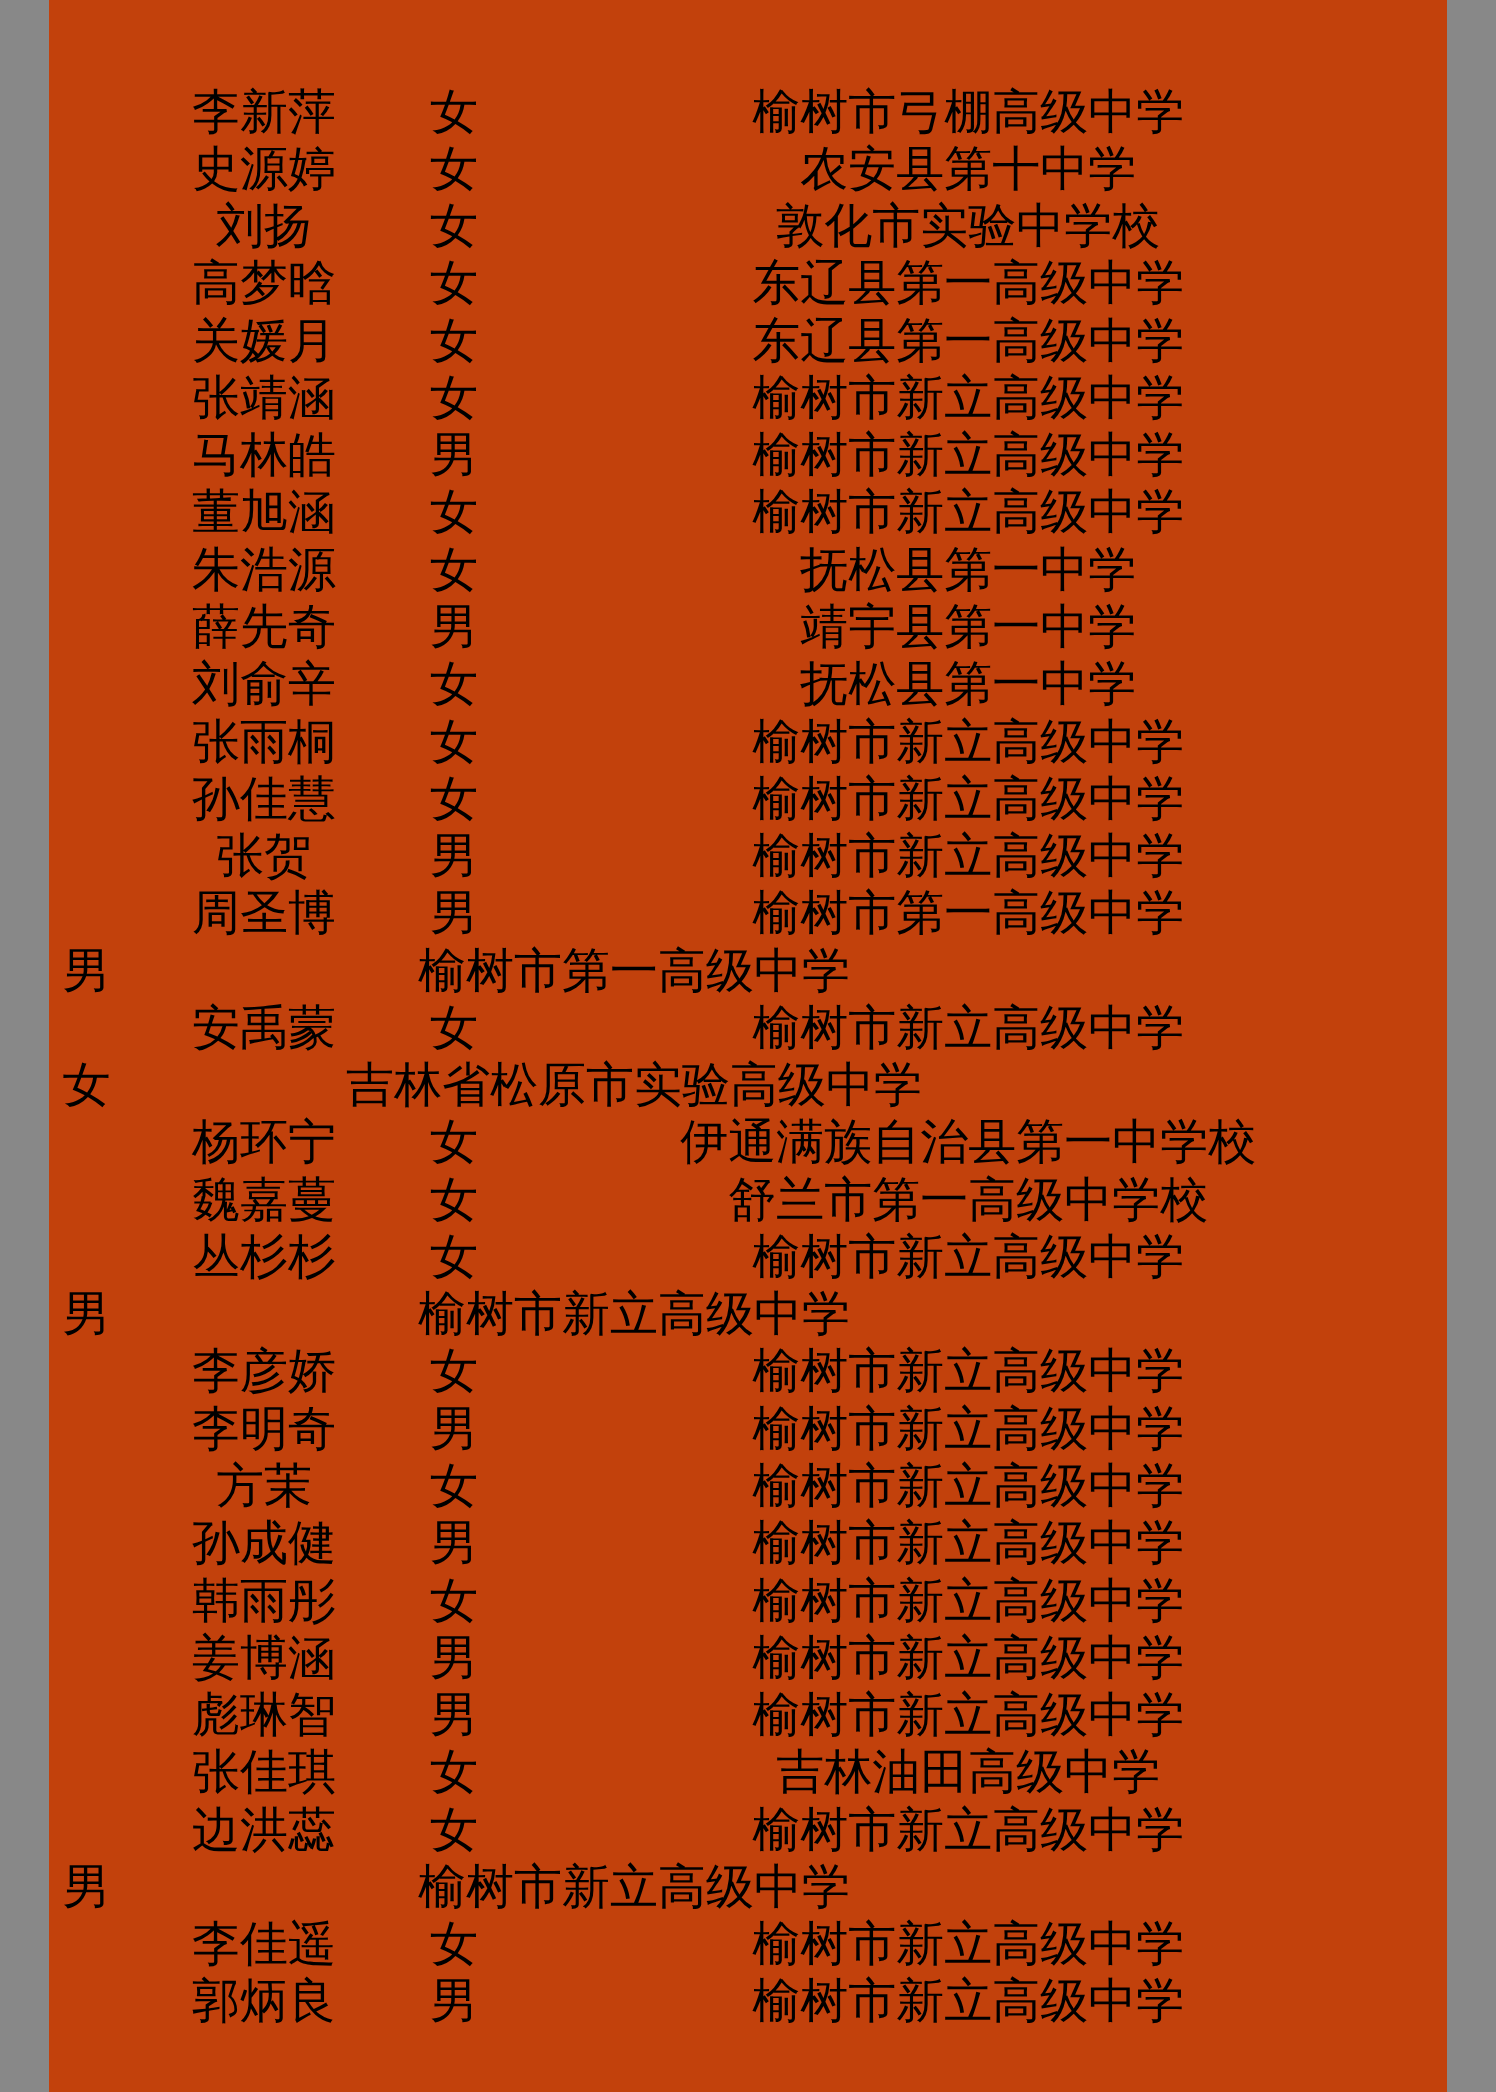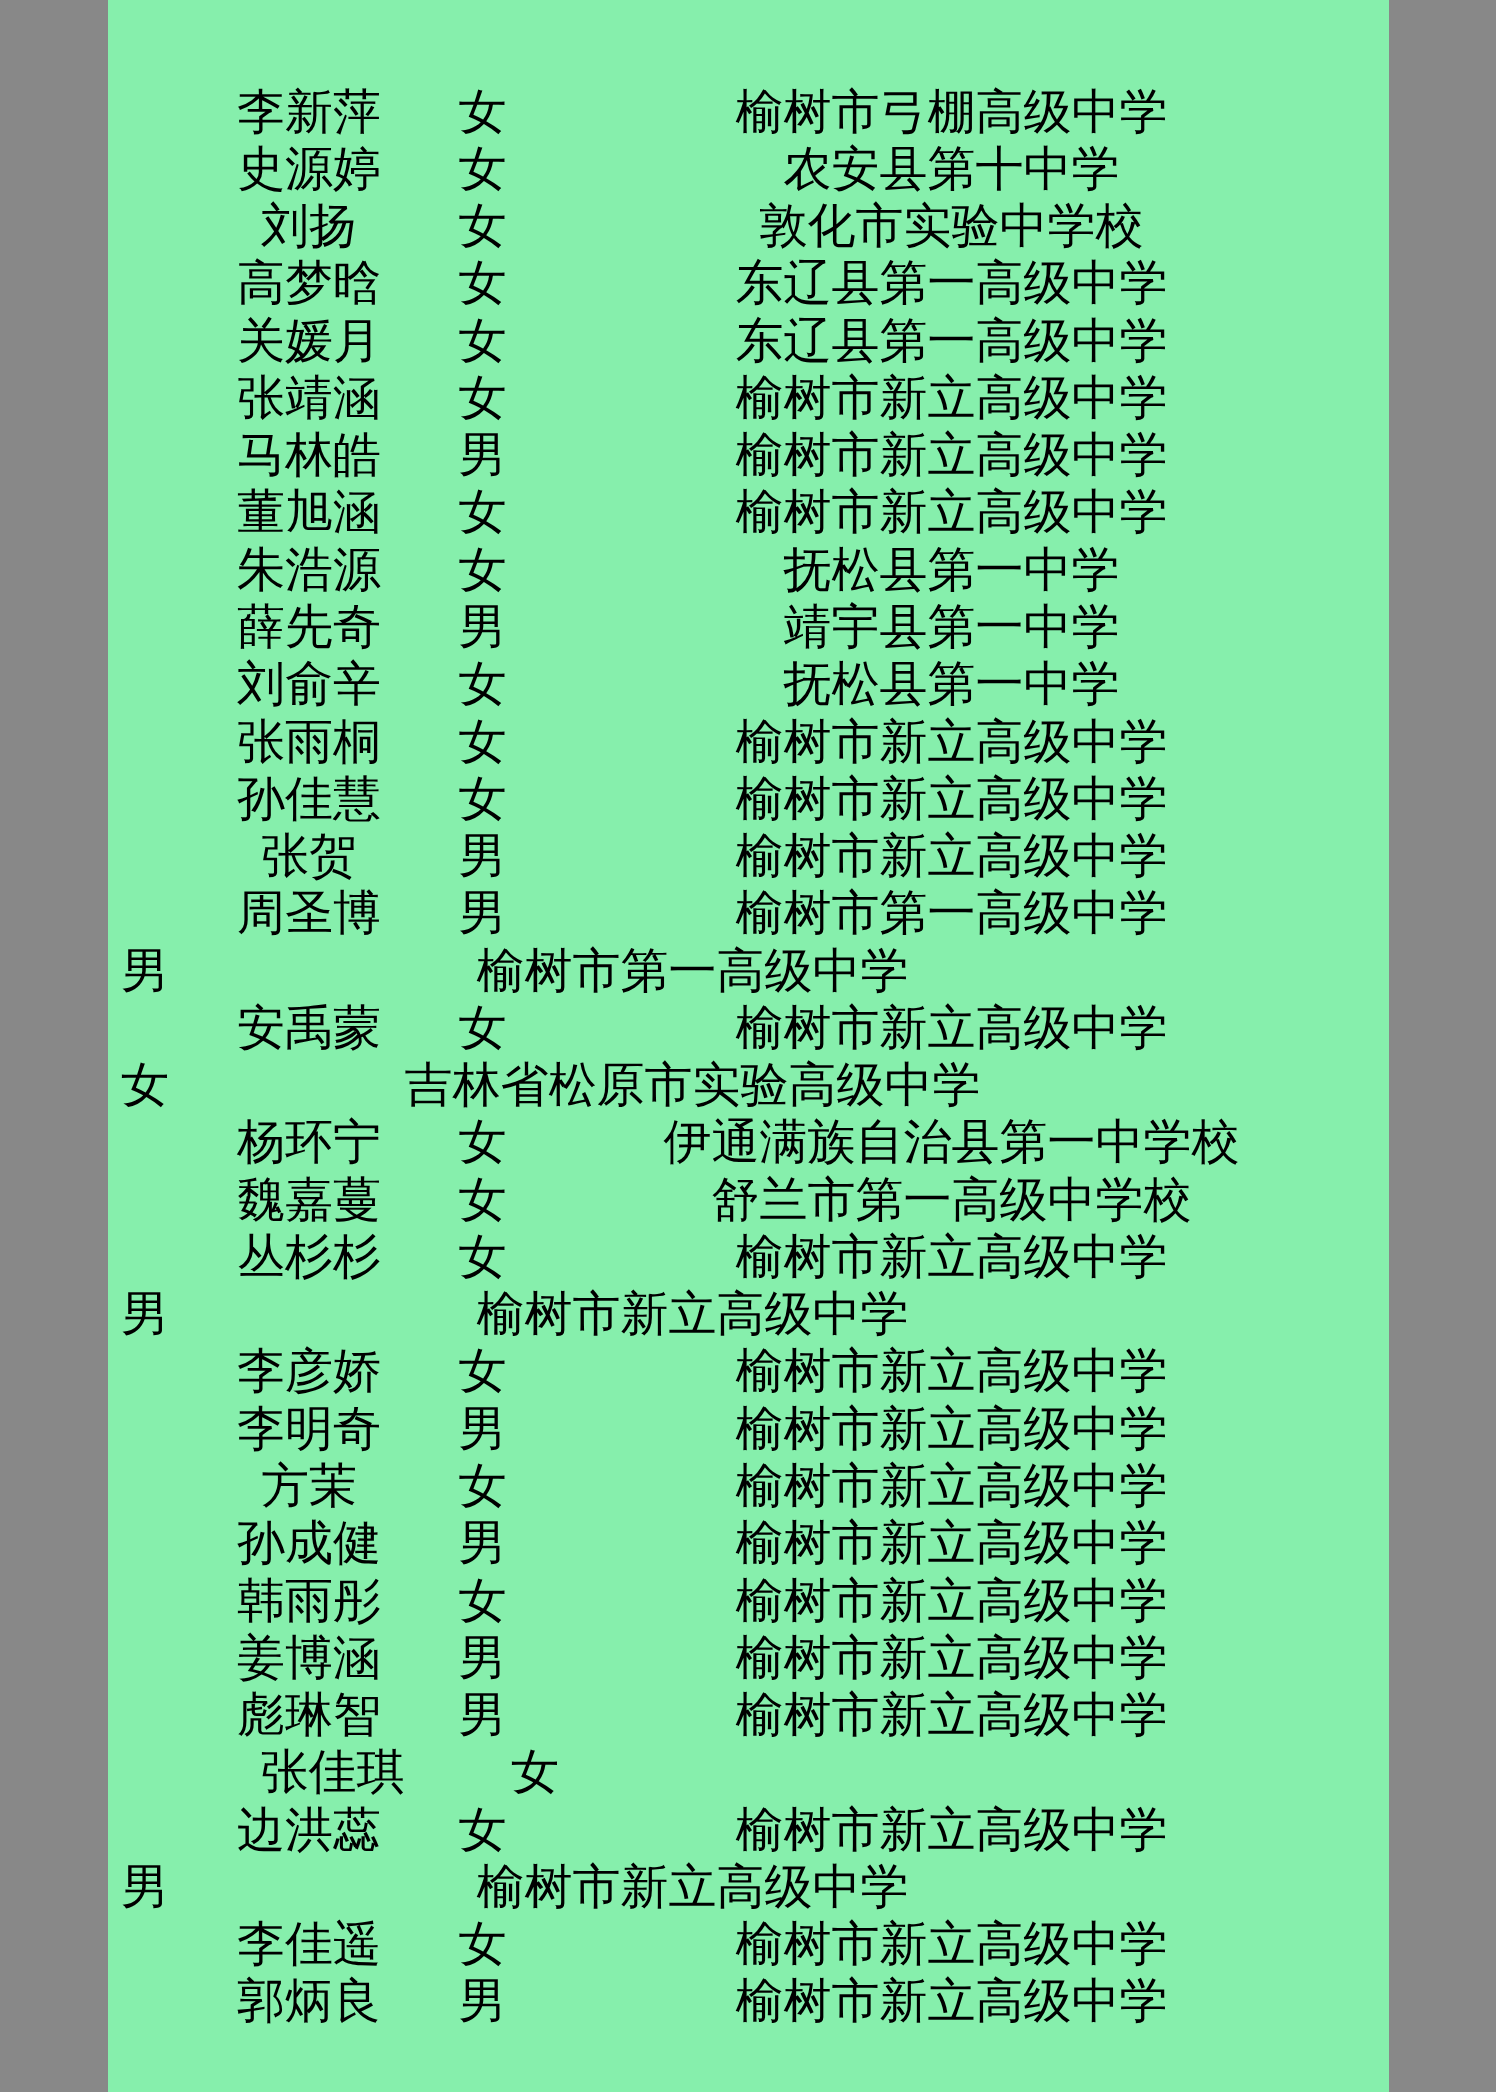--- a/index.html
+++ b/index.html
@@ -1,21 +1,21 @@
 <!DOCTYPE html>
 <html><head>
 <meta charset="utf-8">
 <style>
   html, body { margin: 0; padding: 0; background: #888; }
   .page {
     position: relative;
-    width: 1281px;
+    width: 1398px;
     height: 2092px;
     margin: 0 auto;
-    background: #86efac;
+    background: #c2410c;
     color: #000000;
     font-family: "Liberation Serif", "DejaVu Serif", serif;
     overflow: hidden;
   }
   .rows { padding-top: 83px; }
   .row {
     height: 57.27px;
     display: flex;
     align-items: center;
     font-size: 48px;
@@ -198,20 +198,21 @@
 
   <div class="row">
     <div class="cell name">彪琳智</div>
     <div class="cell gender">男</div>
     <div class="cell school">榆树市新立高级中学</div>
   </div>
 
   <div class="row">
     <div class="cell name">张佳琪</div>
     <div class="cell gender">女</div>
+    <div class="cell school">吉林油田高级中学</div>
   </div>
 
   <div class="row">
     <div class="cell name">边洪蕊</div>
     <div class="cell gender">女</div>
     <div class="cell school">榆树市新立高级中学</div>
   </div>
 
   <div class="row">
     <div class="cell gender">男</div>

